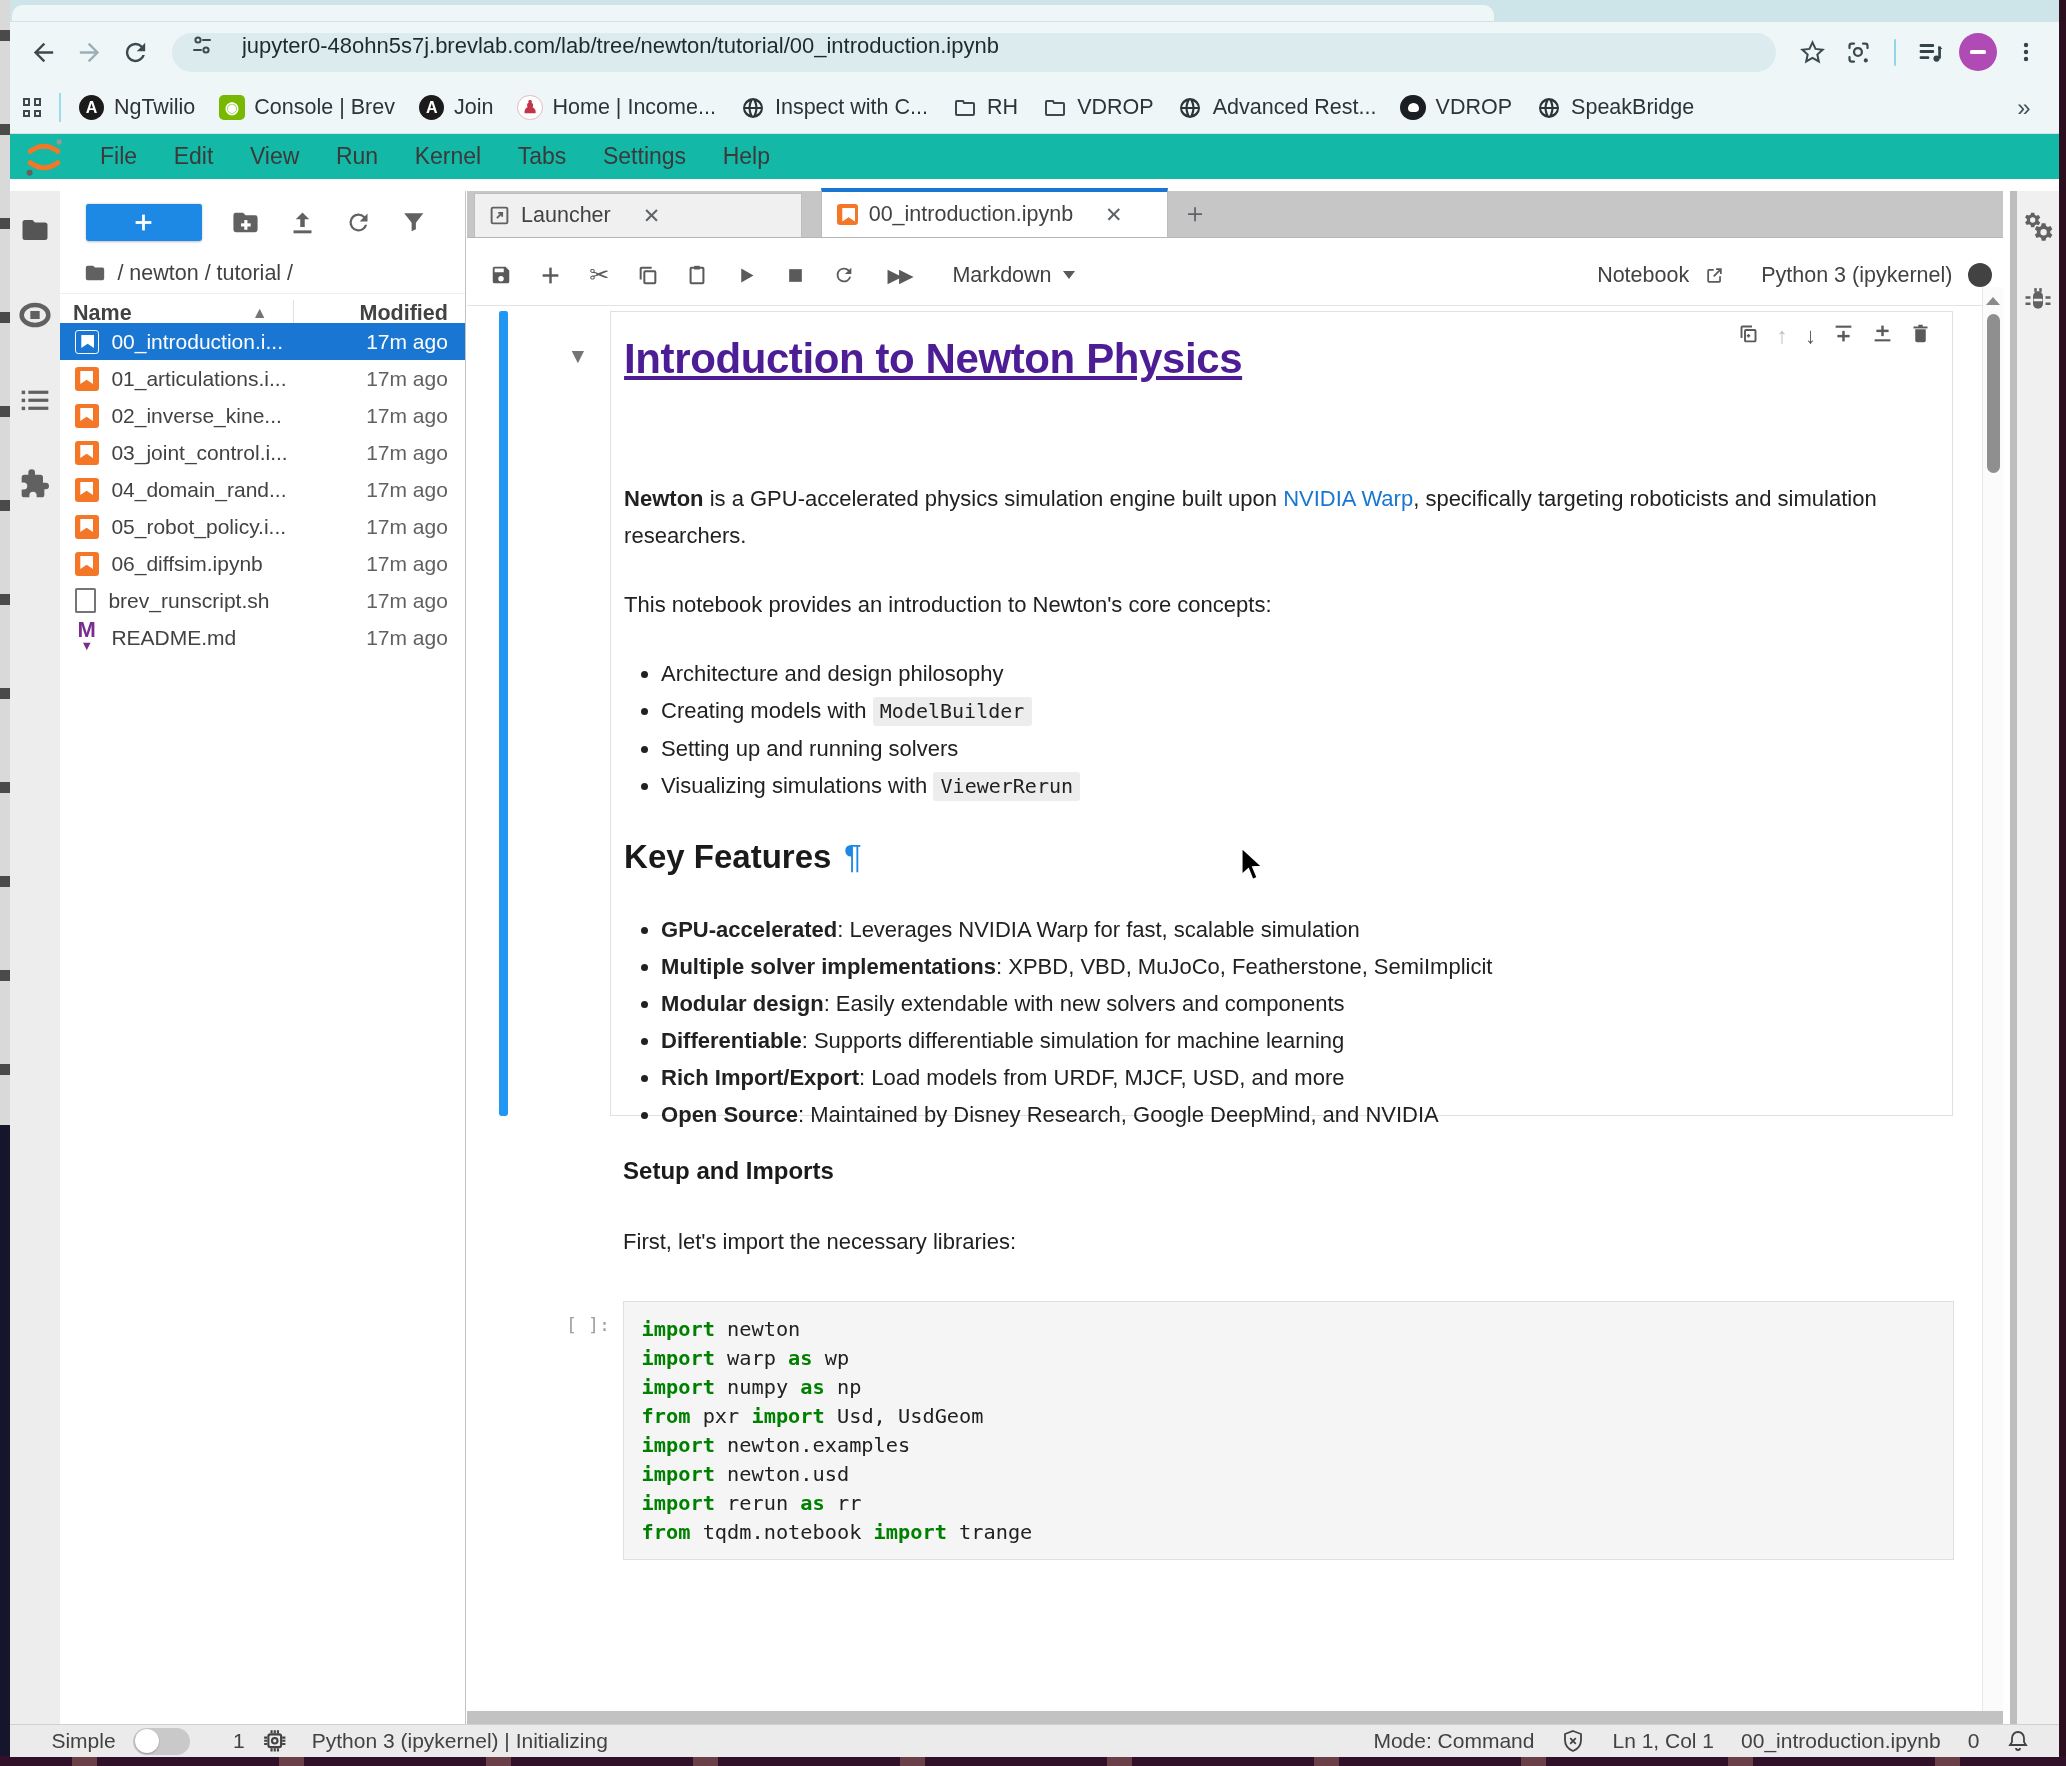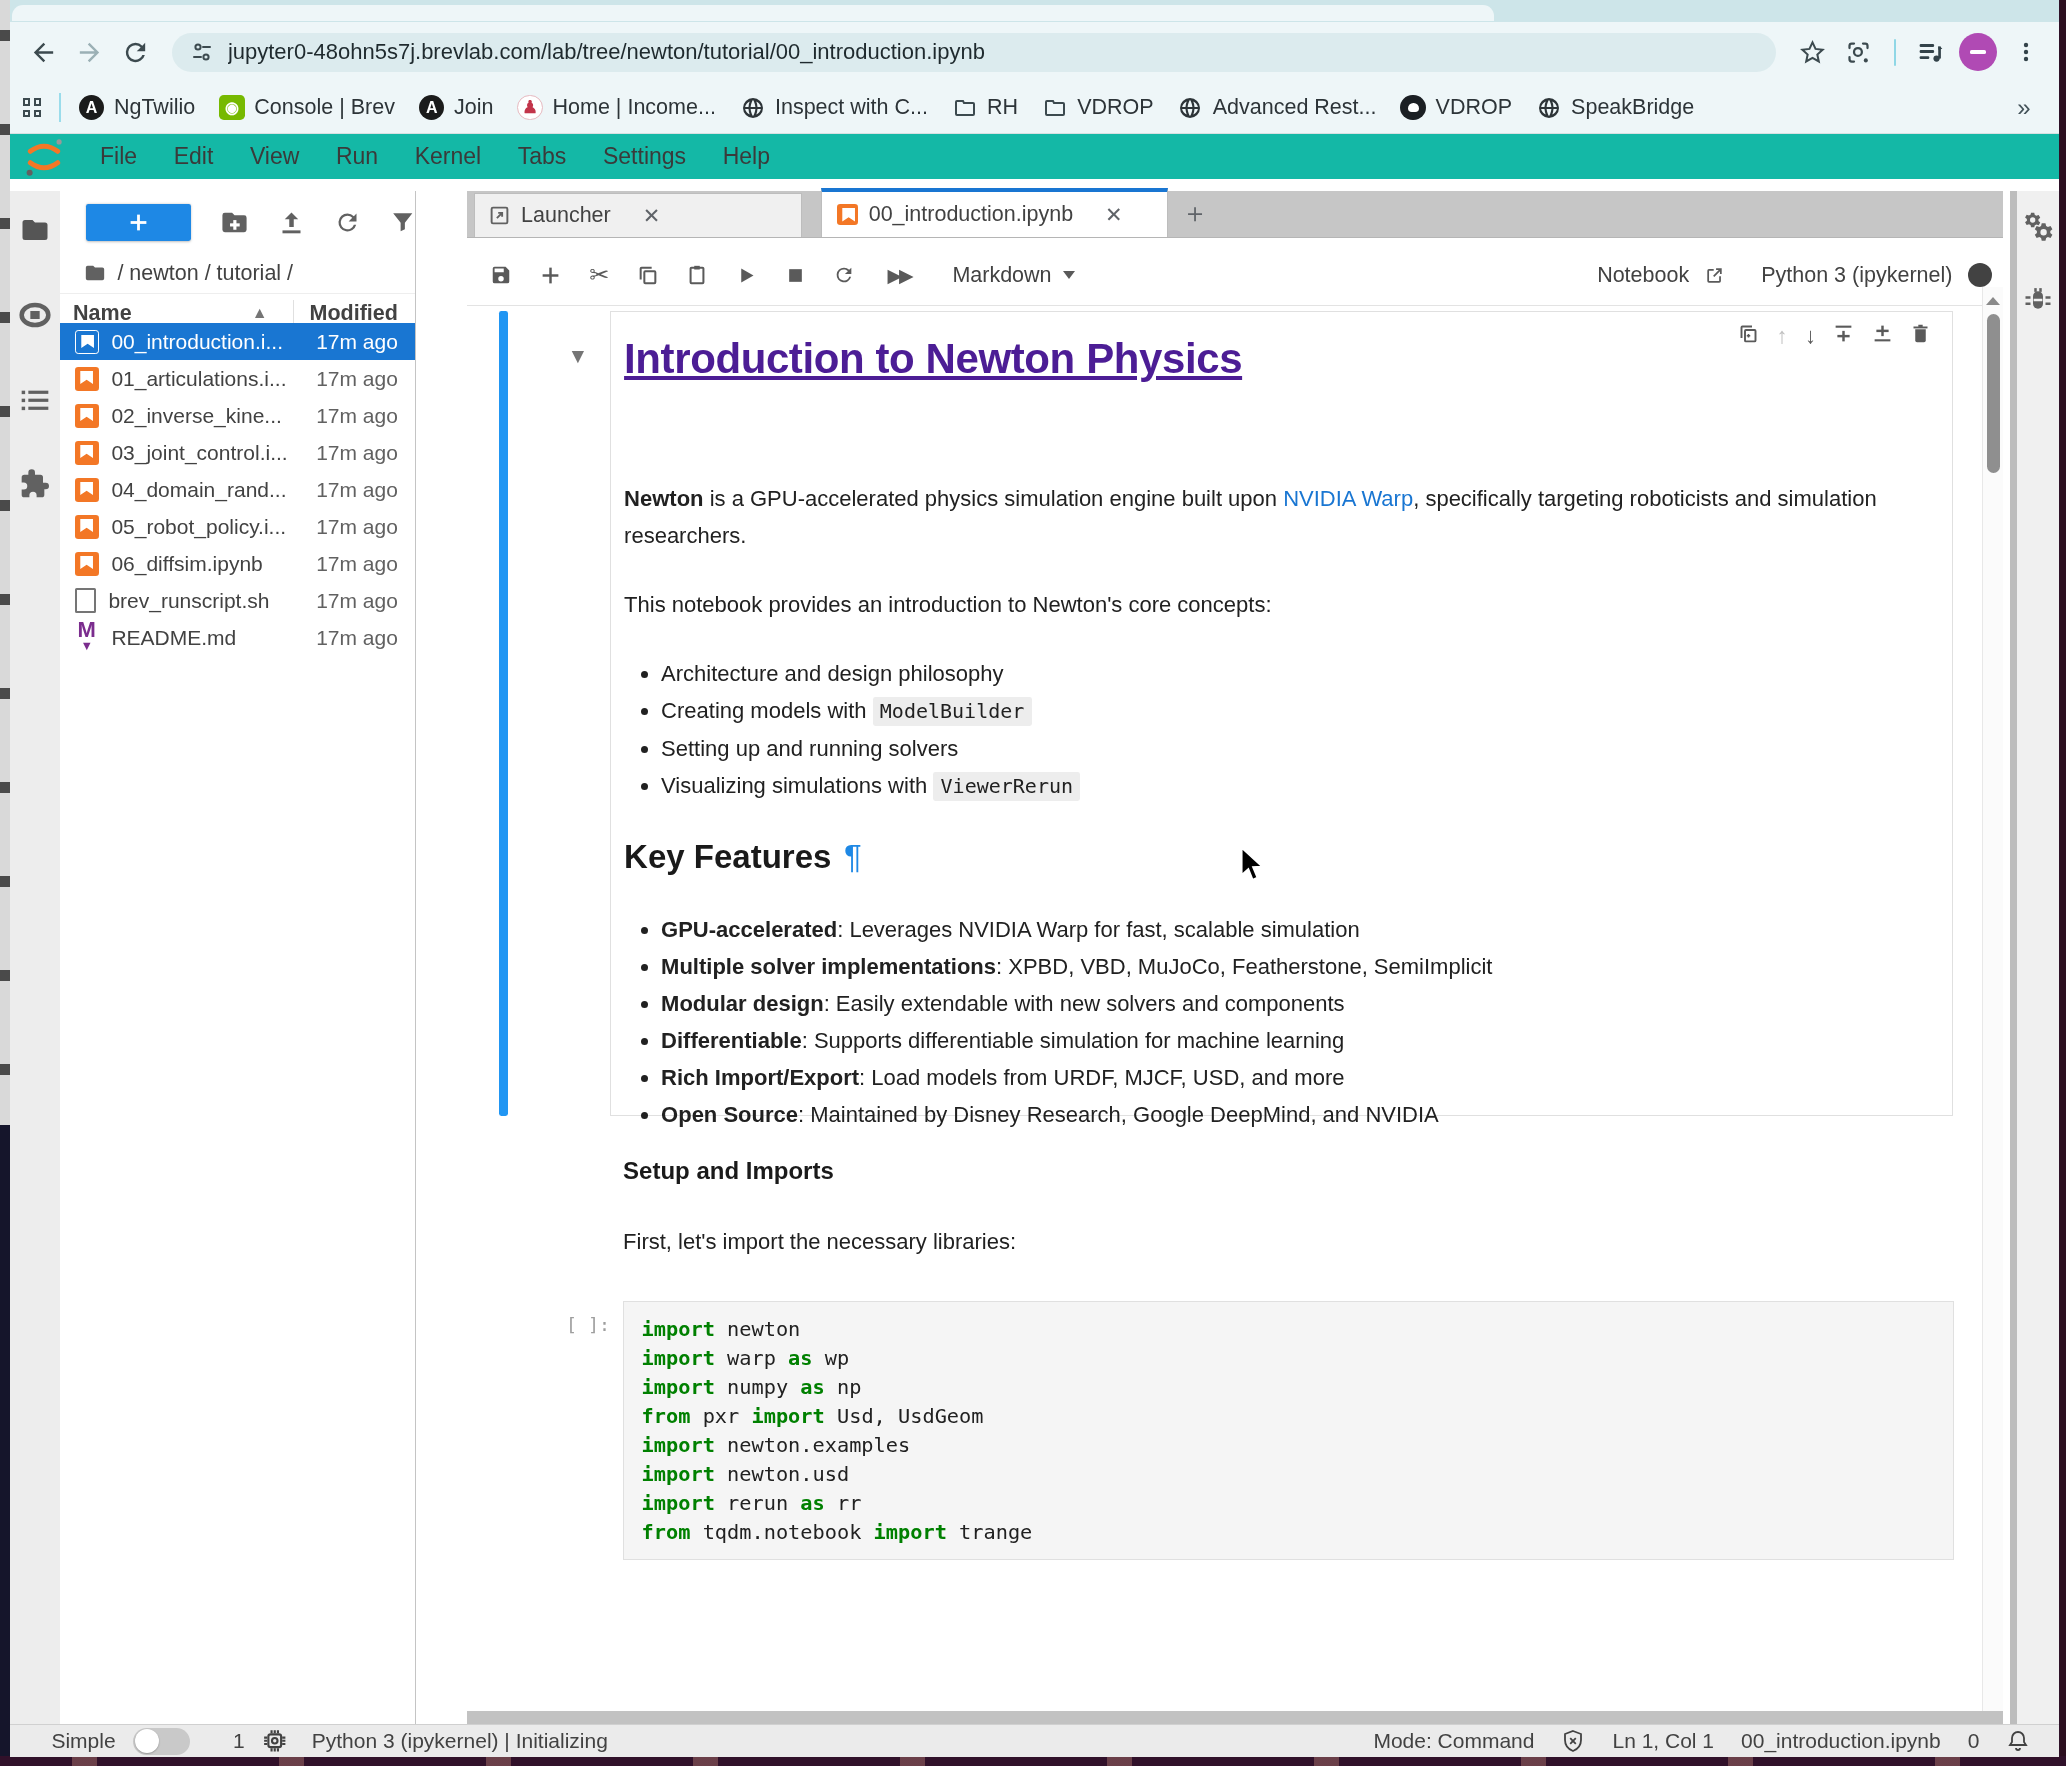--- a/index.html
+++ b/index.html
@@ -15,21 +15,21 @@
     background-image: repeating-linear-gradient(90deg, transparent 0 72px, rgba(214,150,130,.35) 72px 97px, transparent 97px 207px); }
 
   
   .browser { position: absolute; left: 10.4px; top: 0; width: 2049px; height: 1757px; background: #eef6f8; }
 
   .tabstrip { position: absolute; left:0; top:0; right:0; height: 21.5px; background: #cde5e9; }
   .chrome-tab-shape { position: absolute; left: 1.6px; top: 4.8px; width: 1482px; height: 16.7px; background: #eef6f8; border-radius: 11px 11px 0 0; }
 
   .chrome-toolbar { position: absolute; left:0; top:21.5px; right:0; height: 61px; display: flex; align-items: center; padding: 0 16px; gap: 11px; background:#eef6f8; }
   .nav-ic { width: 35px; height: 35px; display:flex; align-items:center; justify-content:center; flex: 0 0 auto; border-radius: 50%; }
-  .omnibox { flex: 1; height: 39px; background: #dcebee; border-radius: 23px; display: flex; align-items: center; padding: 0 17.5px; gap: 14px; margin: 0 8px; }
+  .omnibox { flex: 1; height: 39px; background: #dcebee; border-radius: 23px; display: flex; padding: 0 17.5px; gap: 28px; margin: 0 8px; }
   .url-text { font-size: 22px; color: #1f2a2e; white-space: nowrap; overflow: hidden; }
   .vsep { width: 2.4px; height: 27px; background: #8fd7e6; border-radius: 1.6px; margin: 0 6.4px; }
   .avatar { width: 38px; height: 38px; border-radius: 50%; background: #b04ab4; display:flex; align-items:center; justify-content:center; }
   .avatar .dash { width: 16px; height: 4px; background: #fff; border-radius: 1.6px; }
 
   .bookmarks { position: absolute; left:0; top:82px; right:0; height: 52px; display: flex; align-items: center; padding: 0 12.7px; background:#eef6f8; border-bottom: 0.8px solid #d7e0e2; }
   .bm-item { display: flex; align-items: center; gap: 9.6px; margin-right: 24px; flex: 0 0 auto; }
   .bm-label { font-size: 21.5px; color: #2d3438; white-space: nowrap; }
   .apps-grid { display: grid; grid-template-columns: repeat(2, 7.2px); grid-template-rows: repeat(2, 7.2px); gap: 4px; margin-right: 17.5px; }
   .apps-grid span { background: transparent; border: 2.4px solid #3c4a4f; width: 7.2px; height: 7.2px; }
@@ -46,21 +46,21 @@
   .jlab { position: absolute; left: 0; top: 134px; right: 0; bottom: 33px; background: #fff; }
   .menubar { position: absolute; left:0; top:0; right:0; height: 45px; display: flex; align-items: center; background:#14b8a6; }
   .jp-logo { margin: 0 14.3px 0 11px; }
   .menu-item { font-size: 23px; color: #3a3a3a; padding: 0 18.3px; }
 
   .jbody { position: absolute; left:0; top:57px; right:0; bottom:0; }
 
   .activitybar { position: absolute; left: 0; top: 0; bottom: 0; width: 50px; background: #ededed; }
   .act-ic { position: absolute; left: 0; width: 50px; display:flex; justify-content:center; color:#616161; }
 
-  .filepanel { position: absolute; left: 50px; top: 0; bottom: 0; width: 356px; background: #fff; border-right: 0.8px solid #c4c4c4; }
+  .filepanel { position: absolute; left: 50px; top: 0; bottom: 0; width: 406px; background: #fff; border-right: 0.8px solid #c4c4c4; }
   .fb-toolbar { position:absolute; left:0; top:0; width:100%; height:62px; display:flex; align-items:center; padding-left:25.5px; gap: 29px; }
   .new-btn { width: 116px; height: 37px; background: #1e88e5; border-radius: 2.4px; display:flex; align-items:center; justify-content:center; color:#fff; font-size:27px; box-shadow: 0 0.8px 2.4px rgba(0,0,0,.25); }
   .fb-ic { color:#616161; display:flex; }
   .breadcrumb { position:absolute; left:0; top:62px; width:100%; height:41px; display:flex; align-items:center; padding-left:24px; gap:11px; font-size:21.5px; color:#424242; border-bottom:0.8px solid #eee; }
   .fb-headers { position:absolute; left:0; top:104px; width:100%; height:37px; border-bottom:0.8px solid #e0e0e0; display:flex; align-items:center; font-size:21.5px; color:#424242; font-weight:bold; }
   .hdr-name { padding-left: 12.7px; }
   .sort-arrow { margin-left: 120px; color:#757575; font-size:16px; }
   .hdr-div { position:absolute; left:233px; top:4.8px; bottom:4.8px; width:0.8px; background:#e0e0e0; }
   .hdr-mod { margin-left:auto; padding-right: 17.5px; font-weight:bold; }
   .file-rows { position:absolute; left:0; top:132px; width:100%; }

